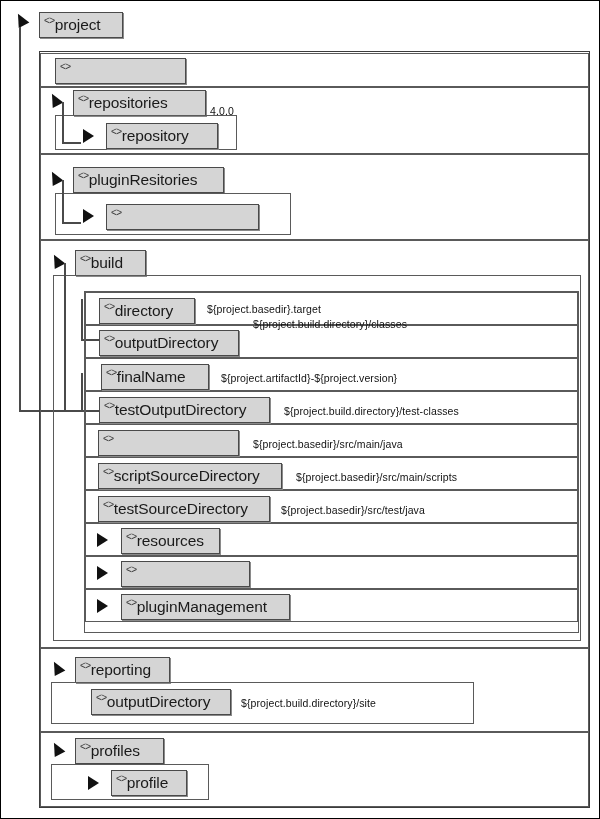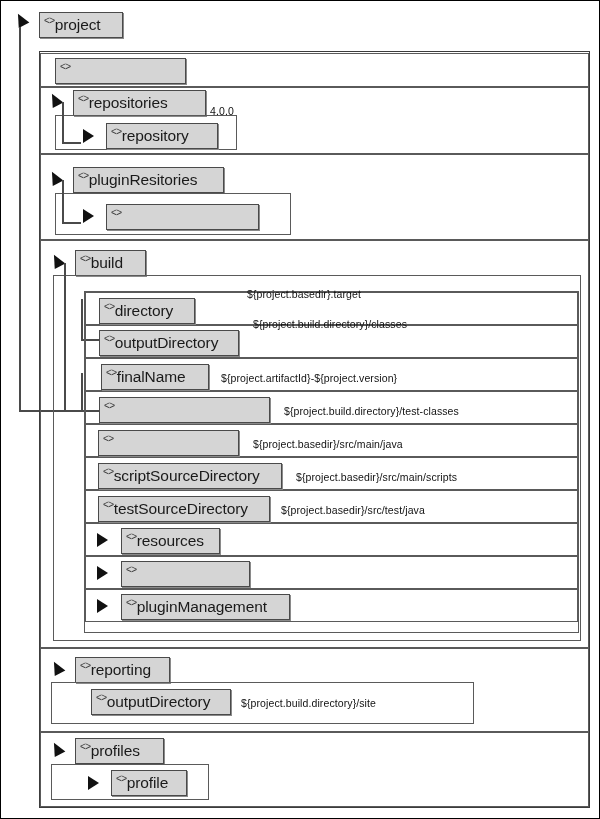--- a/index.html
+++ b/index.html
@@ -169,39 +169,40 @@
   <div class="ln v" style="left:80px; top:372px; height:38px;"></div>
   <div class="ln h" style="left:63px; top:409px; width:38px;"></div>
 
   <div class="frame" style="left:83px; top:290px; width:495px; height:342px;"></div>
 
   <div class="frame" style="left:84px; top:291px; width:493px; height:33px;"></div>
   <div class="node" style="left:98px; top:297px; width:96px;">
     <span class="cg">&lt;&gt;</span>
       <span class="nm">directory</span>
   </div>
-  <div class="val" style="left:206px; top:288px;margin-left:40px;">${project.basedir}.target</div>
+  <div class="val" style="left:206px; top:303px;">${project.basedir}.target</div>
 
   <div class="frame" style="left:84px; top:324px; width:493px; height:33px;"></div>
   <div class="node" style="left:98px; top:329px; width:140px;">
     <span class="cg">&lt;&gt;</span>
       <span class="nm">outputDirectory</span>
   </div>
   <div class="val" style="left:252px; top:318px;">${project.build.directory}/classes</div>
 
   <div class="frame" style="left:84px; top:357px; width:493px; height:33px;"></div>
   <div class="node" style="left:100px; top:363px; width:108px;">
     <span class="cg">&lt;&gt;</span>
       <span class="nm">finalName</span>
   </div>
   <div class="val" style="left:220px; top:372px;">${project.artifactId}-${project.version}</div>
 
   <div class="frame" style="left:84px; top:390px; width:493px; height:33px;"></div>
   <div class="node" style="left:98px; top:396px; width:171px;">
     <span class="cg">&lt;&gt;</span>
+      <span class="nm">testOutputDirectory</span>
   </div>
   <div class="val" style="left:283px; top:405px;">${project.build.directory}/test-classes</div>
 
   <div class="frame" style="left:84px; top:423px; width:493px; height:33px;"></div>
   <div class="node" style="left:97px; top:429px; width:141px;">
     <span class="cg">&lt;&gt;</span>
   </div>
   <div class="val" style="left:252px; top:438px;">${project.basedir}/src/main/java</div>
 
   <div class="frame" style="left:84px; top:456px; width:493px; height:33px;"></div>

